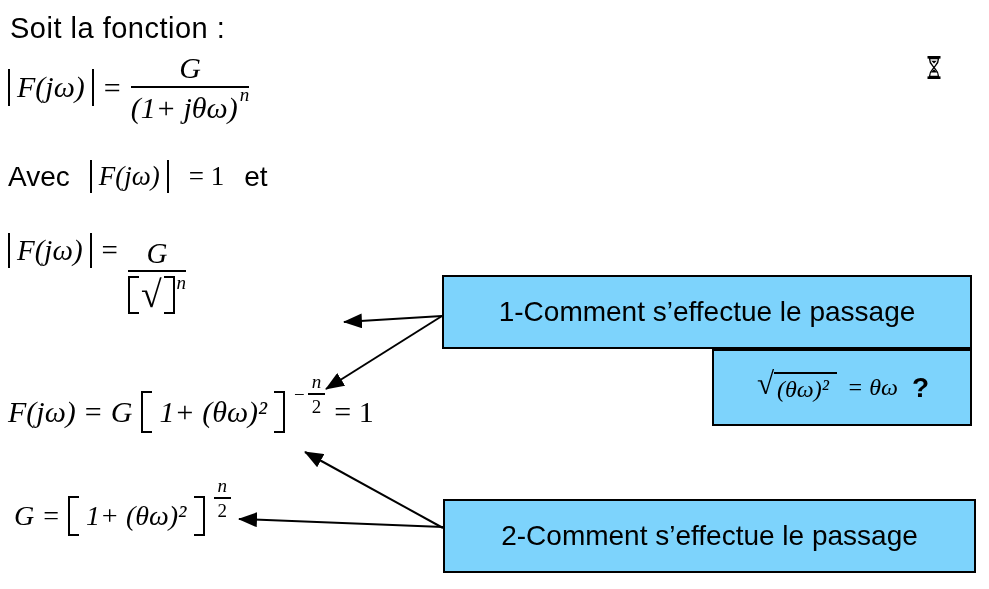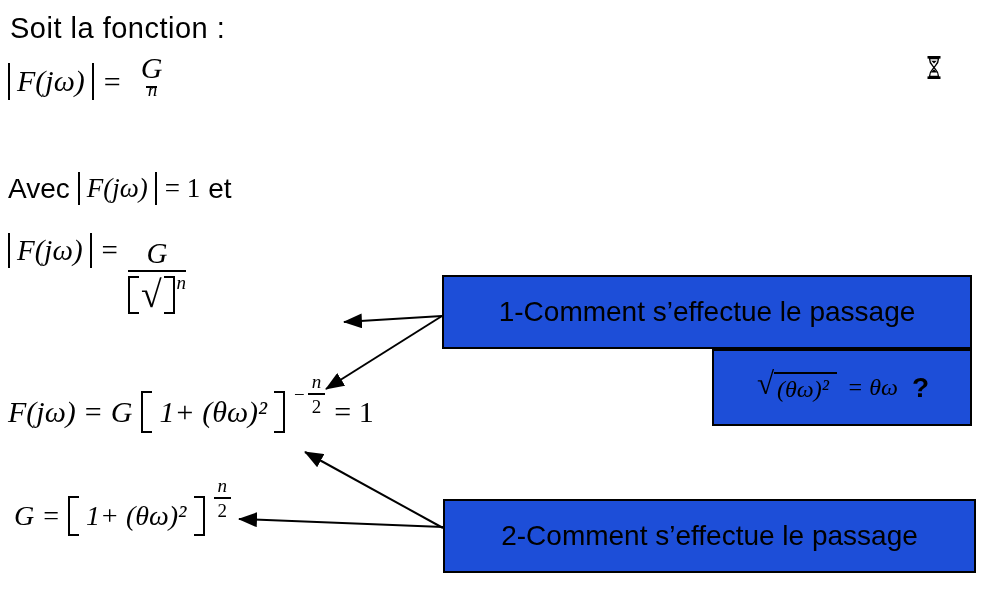--- a/index.html
+++ b/index.html
@@ -31,29 +31,29 @@
   .rad{font-style:normal;font-size:1.3em;line-height:.85;transform:translateY(-1px);}
   .sqrtbody{border-top:2px solid #000;padding:3px 8px 0 3px;line-height:1.05;}
 
   .mfrac{display:inline-flex;align-items:center;gap:3px;font-size:19px;line-height:1;}
   .mcol{display:inline-flex;flex-direction:column;align-items:center;}
   .mcol .mnum{padding:0 4px 2px 4px;}
   .mcol .mden{border-top:2px solid #000;padding:2px 4px 0 4px;}
   .raise{transform:translateY(-18px);}
   .lhs-raise{display:inline-flex;align-items:center;gap:10px;transform:translateY(-26px);}
 
-  .notebox{position:absolute;border:2px solid #000;background:#1d4ed8;
+  .notebox{position:absolute;border:2px solid #000;background:#7dd3fc;
            display:flex;align-items:center;justify-content:center;font-size:28px;}
   #box1{left:442px;top:275px;width:526px;height:70px;}
   #box2{left:443px;top:499px;width:529px;height:70px;}
   #hintbox{left:712px;top:349px;width:256px;height:73px;font-size:24px;gap:8px;}
   #hintbox .q{font-family:"Liberation Sans",sans-serif;font-style:normal;font-weight:bold;font-size:28px;margin-left:6px;}
 
   #f1{left:8px;top:52px;font-size:30px;}
-  #avecline{left:8px;top:172px;font-size:28px;display:inline-flex;align-items:center;gap:8px;}
+  #avecline{left:8px;top:160px;font-size:28px;display:inline-flex;align-items:center;gap:20px;}
   #avecline .m{font-size:27px;}
   #f2{left:8px;top:238px;font-size:29px;}
   #f3{left:8px;top:390px;font-size:30px;gap:9px;}
   #f4{left:14px;top:494px;font-size:28px;gap:9px;}
 
   #arrows{position:absolute;left:0;top:0;pointer-events:none;}
   #hourglass{left:925px;top:56px;}
 </style>
 </head>
 <body>
@@ -70,20 +70,21 @@
     <path d="M6.2 4.8 L11.8 4.8 L9 7.4 Z" fill="#000"></path>
     <path d="M5.8 16.5 L12.2 16.5 L9 13.2 Z" fill="#000"></path>
   </svg>
 
   <div id="f1" class="abspos mrow math">
     <span class="abs">F(jω)</span>
     <span class="up">=</span>
     <span class="frac">
       <span class="num">G</span>
       <span class="den">
+        <span>(1+ jθω)</span>
         <span class="sup">n</span>
       </span>
     </span>
   </div>
 
   <div id="avecline" class="abspos">
     <span class="sans">Avec</span>
     <span class="math m abs">F(jω)</span>
     <span class="math m up">= 1</span>
     <span class="sans">et</span>

